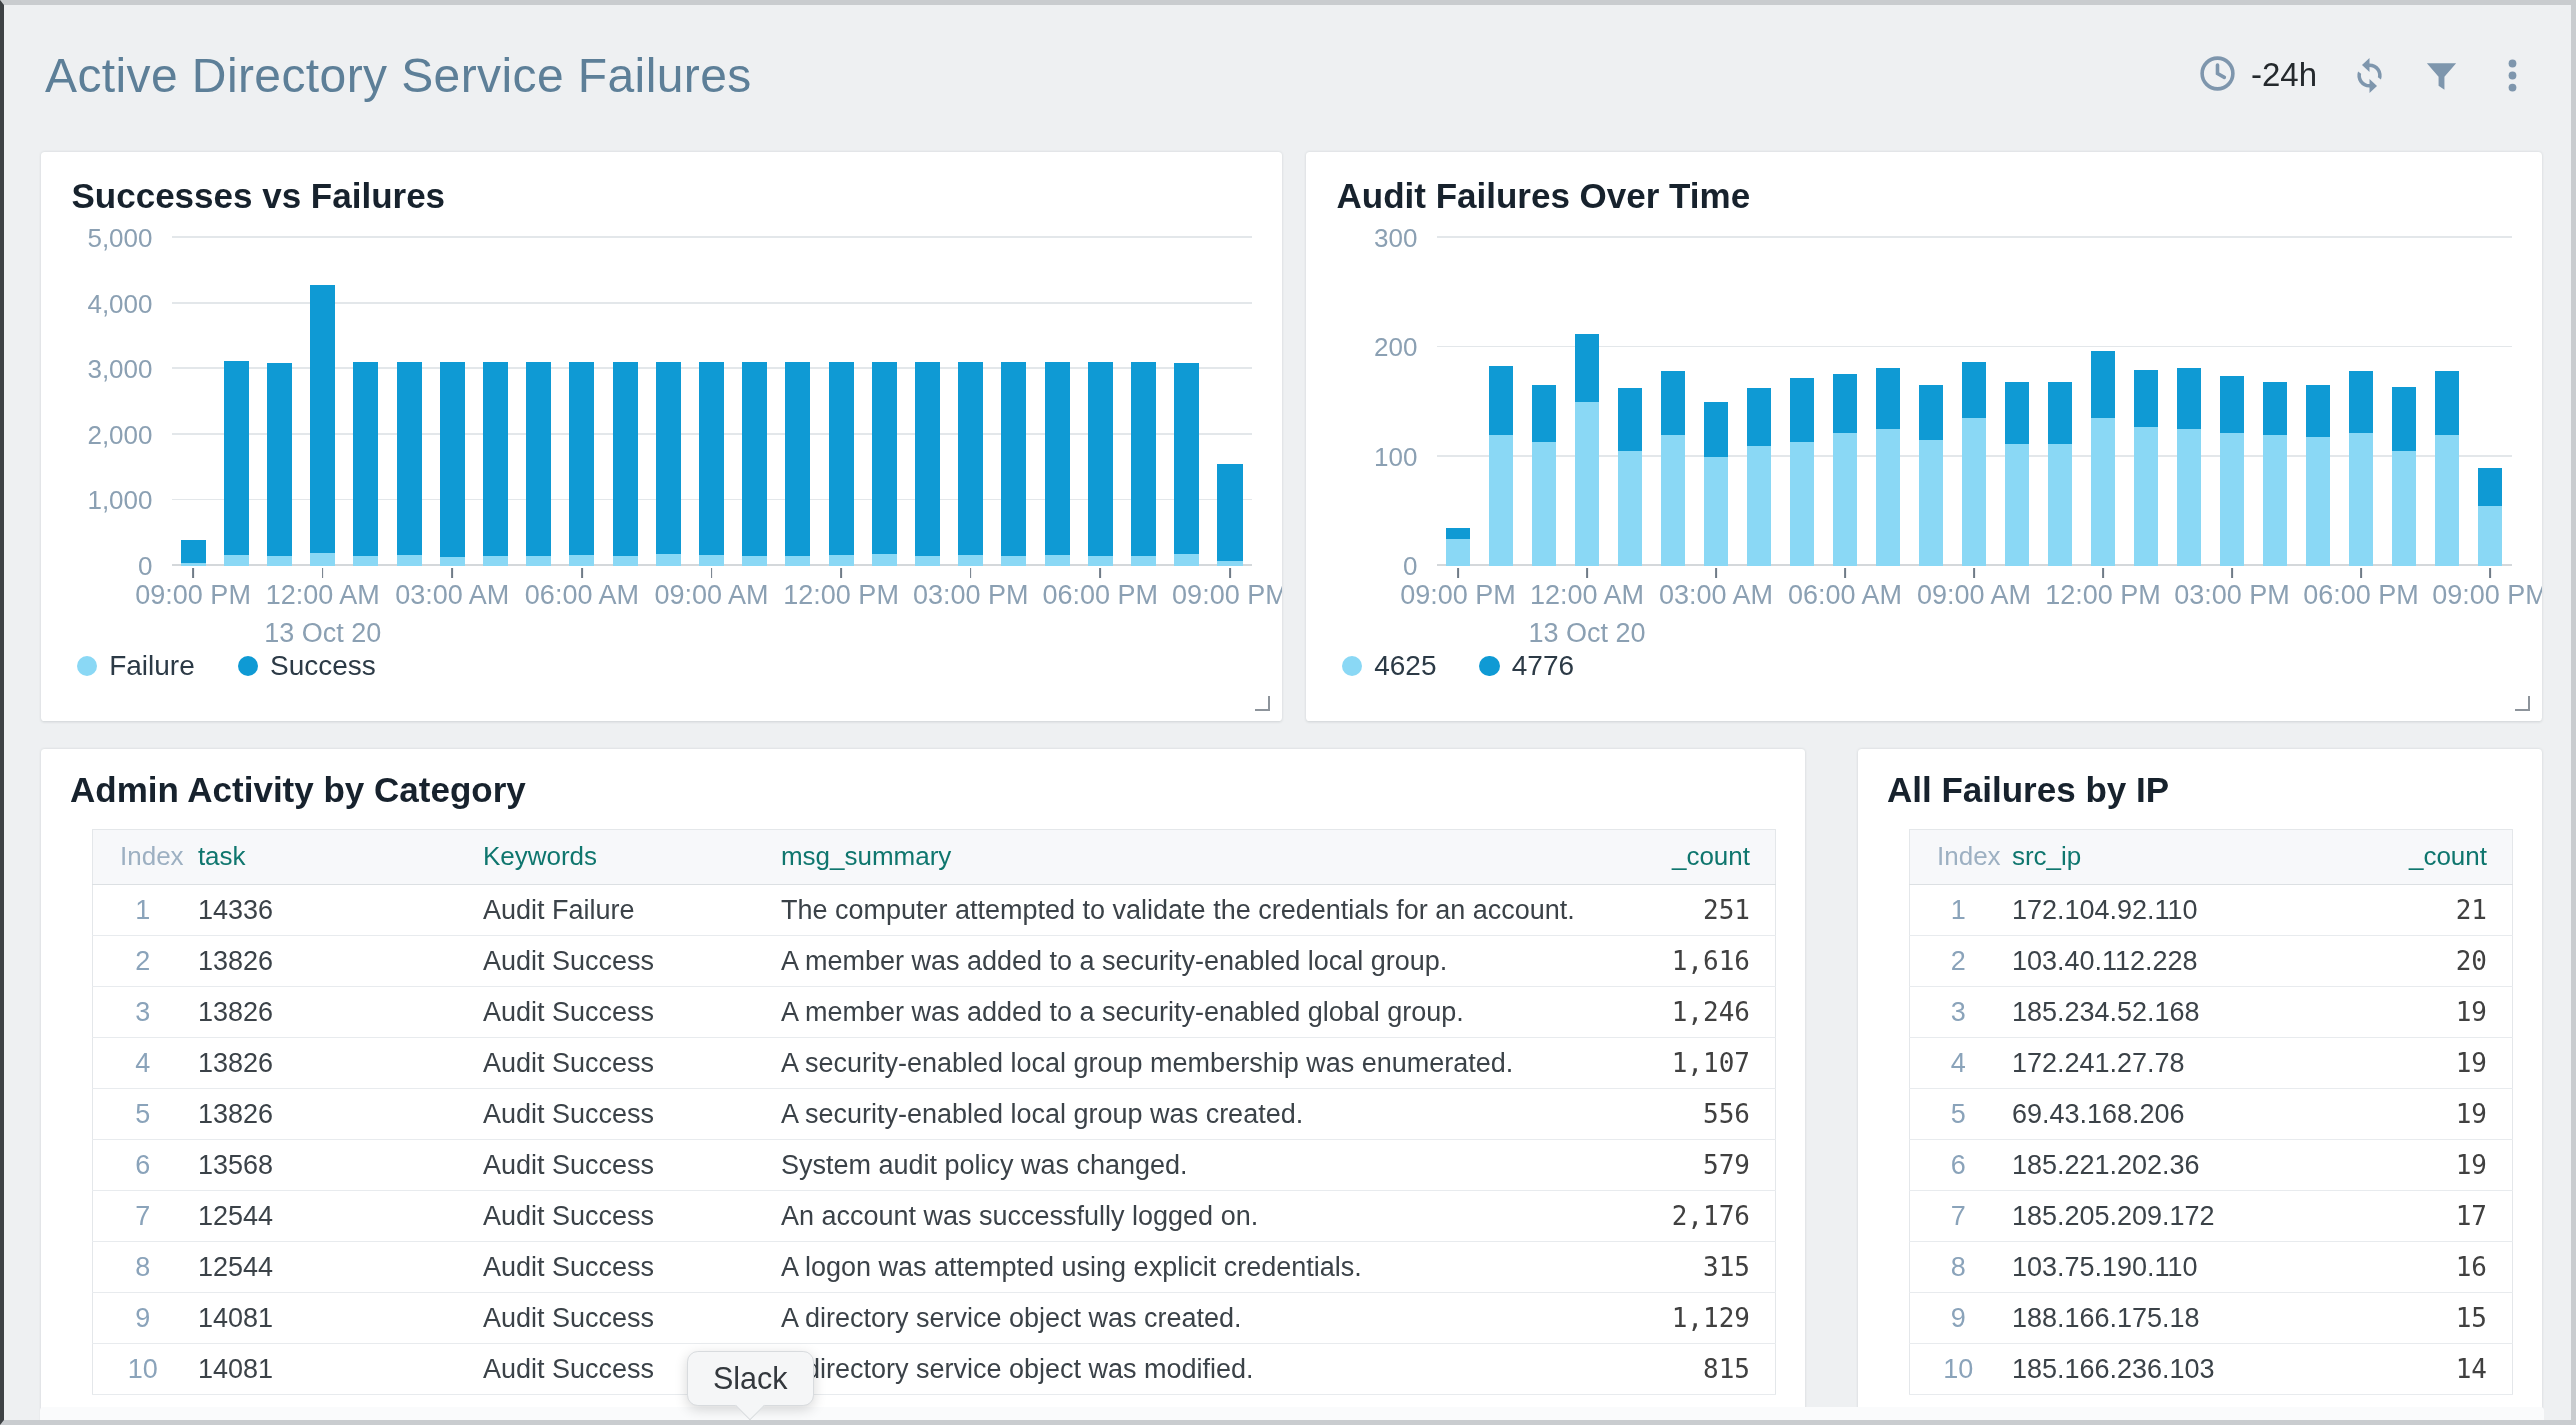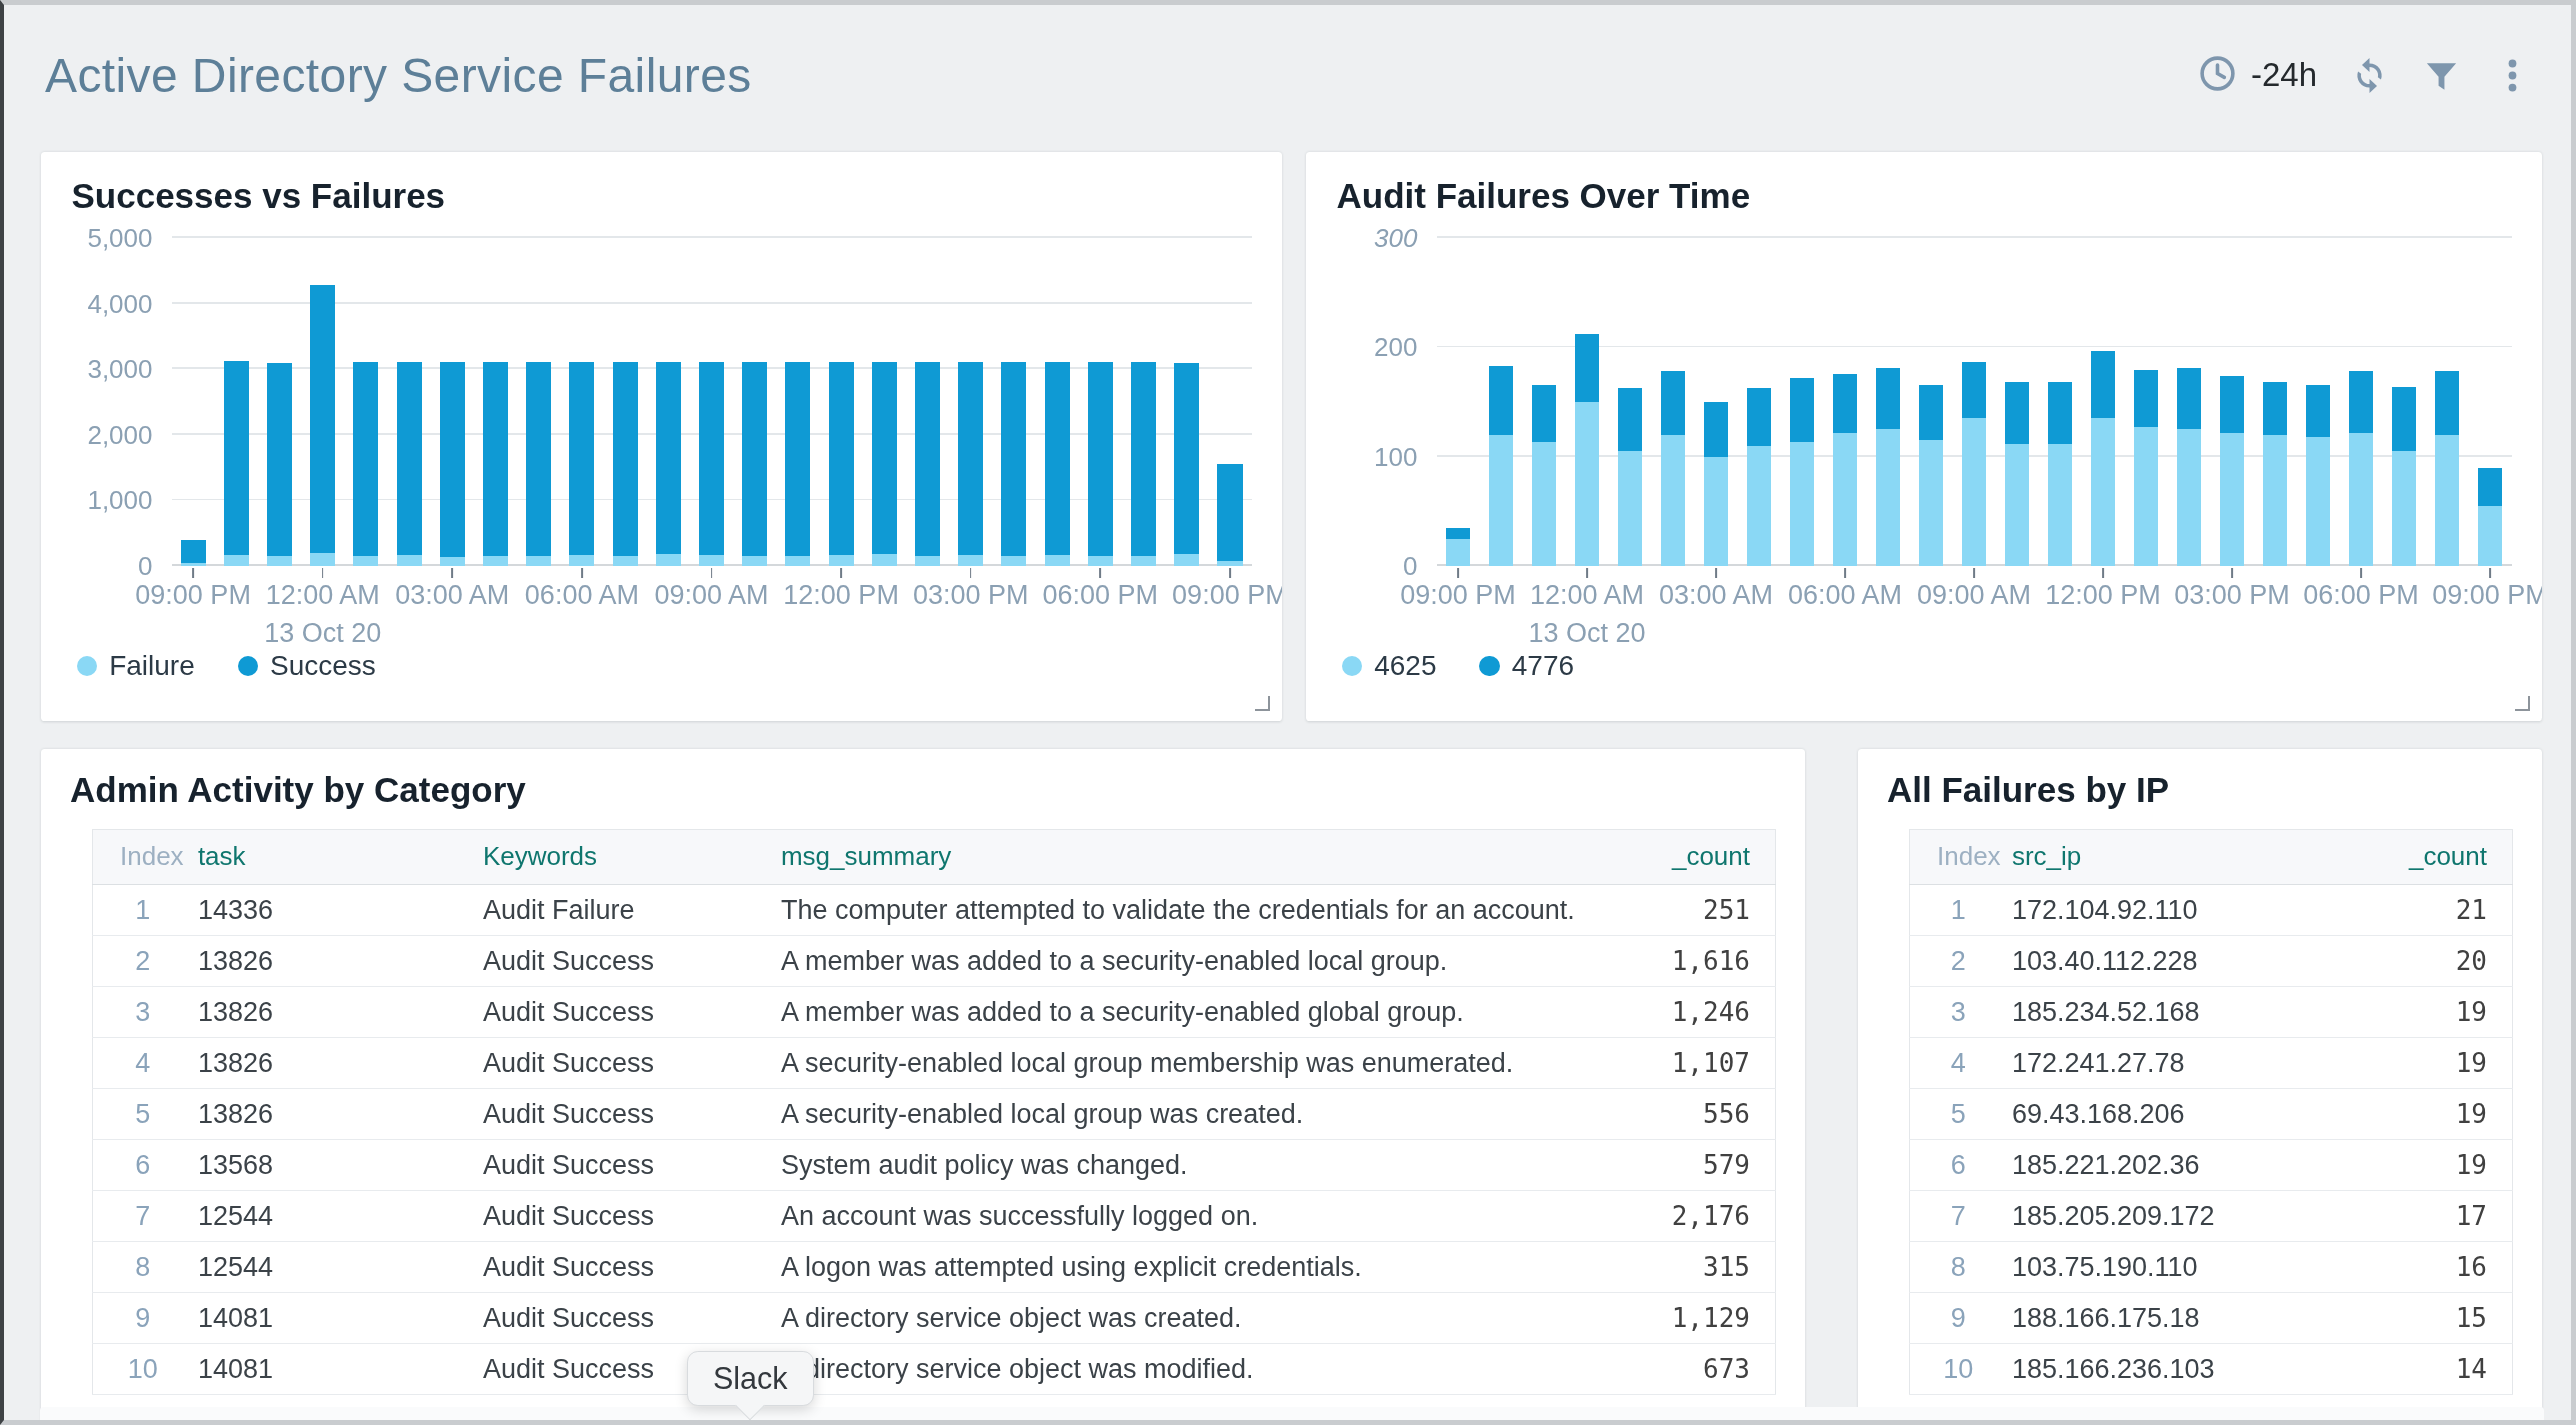--- a/index.html
+++ b/index.html
@@ -315,21 +315,21 @@
       <h2>Audit Failures Over Time</h2>
       <div class="chart">
           <div class="plot">
             <div class="gridline baseline" style="bottom: 0%;"></div>
             <div class="ytick" style="bottom: 0%;">0</div>
             <div class="gridline" style="bottom: 33.3333%;"></div>
             <div class="ytick" style="bottom: 33.3333%;">100</div>
             <div class="gridline" style="bottom: 66.6667%;"></div>
             <div class="ytick" style="bottom: 66.6667%;">200</div>
             <div class="gridline" style="bottom: 100%;"></div>
-            <div class="ytick" style="bottom: 100%; font-style: italic;">300</div>
+            <div class="ytick" style="bottom: 100%;">300</div>
             <div class="bars">
               <div class="slot">
                 <div class="bar">
                   <div class="seg" style="height: 3.33333%; background: rgb(15, 154, 212);"></div>
                   <div class="seg" style="height: 8.33333%; background: rgb(138, 216, 245);"></div>
                 </div>
               </div>
               <div class="slot">
                 <div class="bar">
                   <div class="seg" style="height: 21%; background: rgb(15, 154, 212);"></div>
@@ -595,21 +595,21 @@
                 <td class="c-task">14081</td>
                 <td class="c-keywords">Audit Success</td>
                 <td class="c-msg_summary">A directory service object was created.</td>
                 <td class="c-count">1,129</td>
               </tr>
               <tr>
                 <td class="c-index">10</td>
                 <td class="c-task">14081</td>
                 <td class="c-keywords">Audit Success</td>
                 <td class="c-msg_summary">A directory service object was modified.</td>
-                <td class="c-count">673</td>
+                <td class="c-count">815</td>
               </tr>
             </tbody>
           </table>
         </div>
       <div class="resize"></div>
     </section>
     <section class="panel p-ip">
       <h2>All Failures by IP</h2>
       <div class="tblwrap">
           <table class="tbl">

